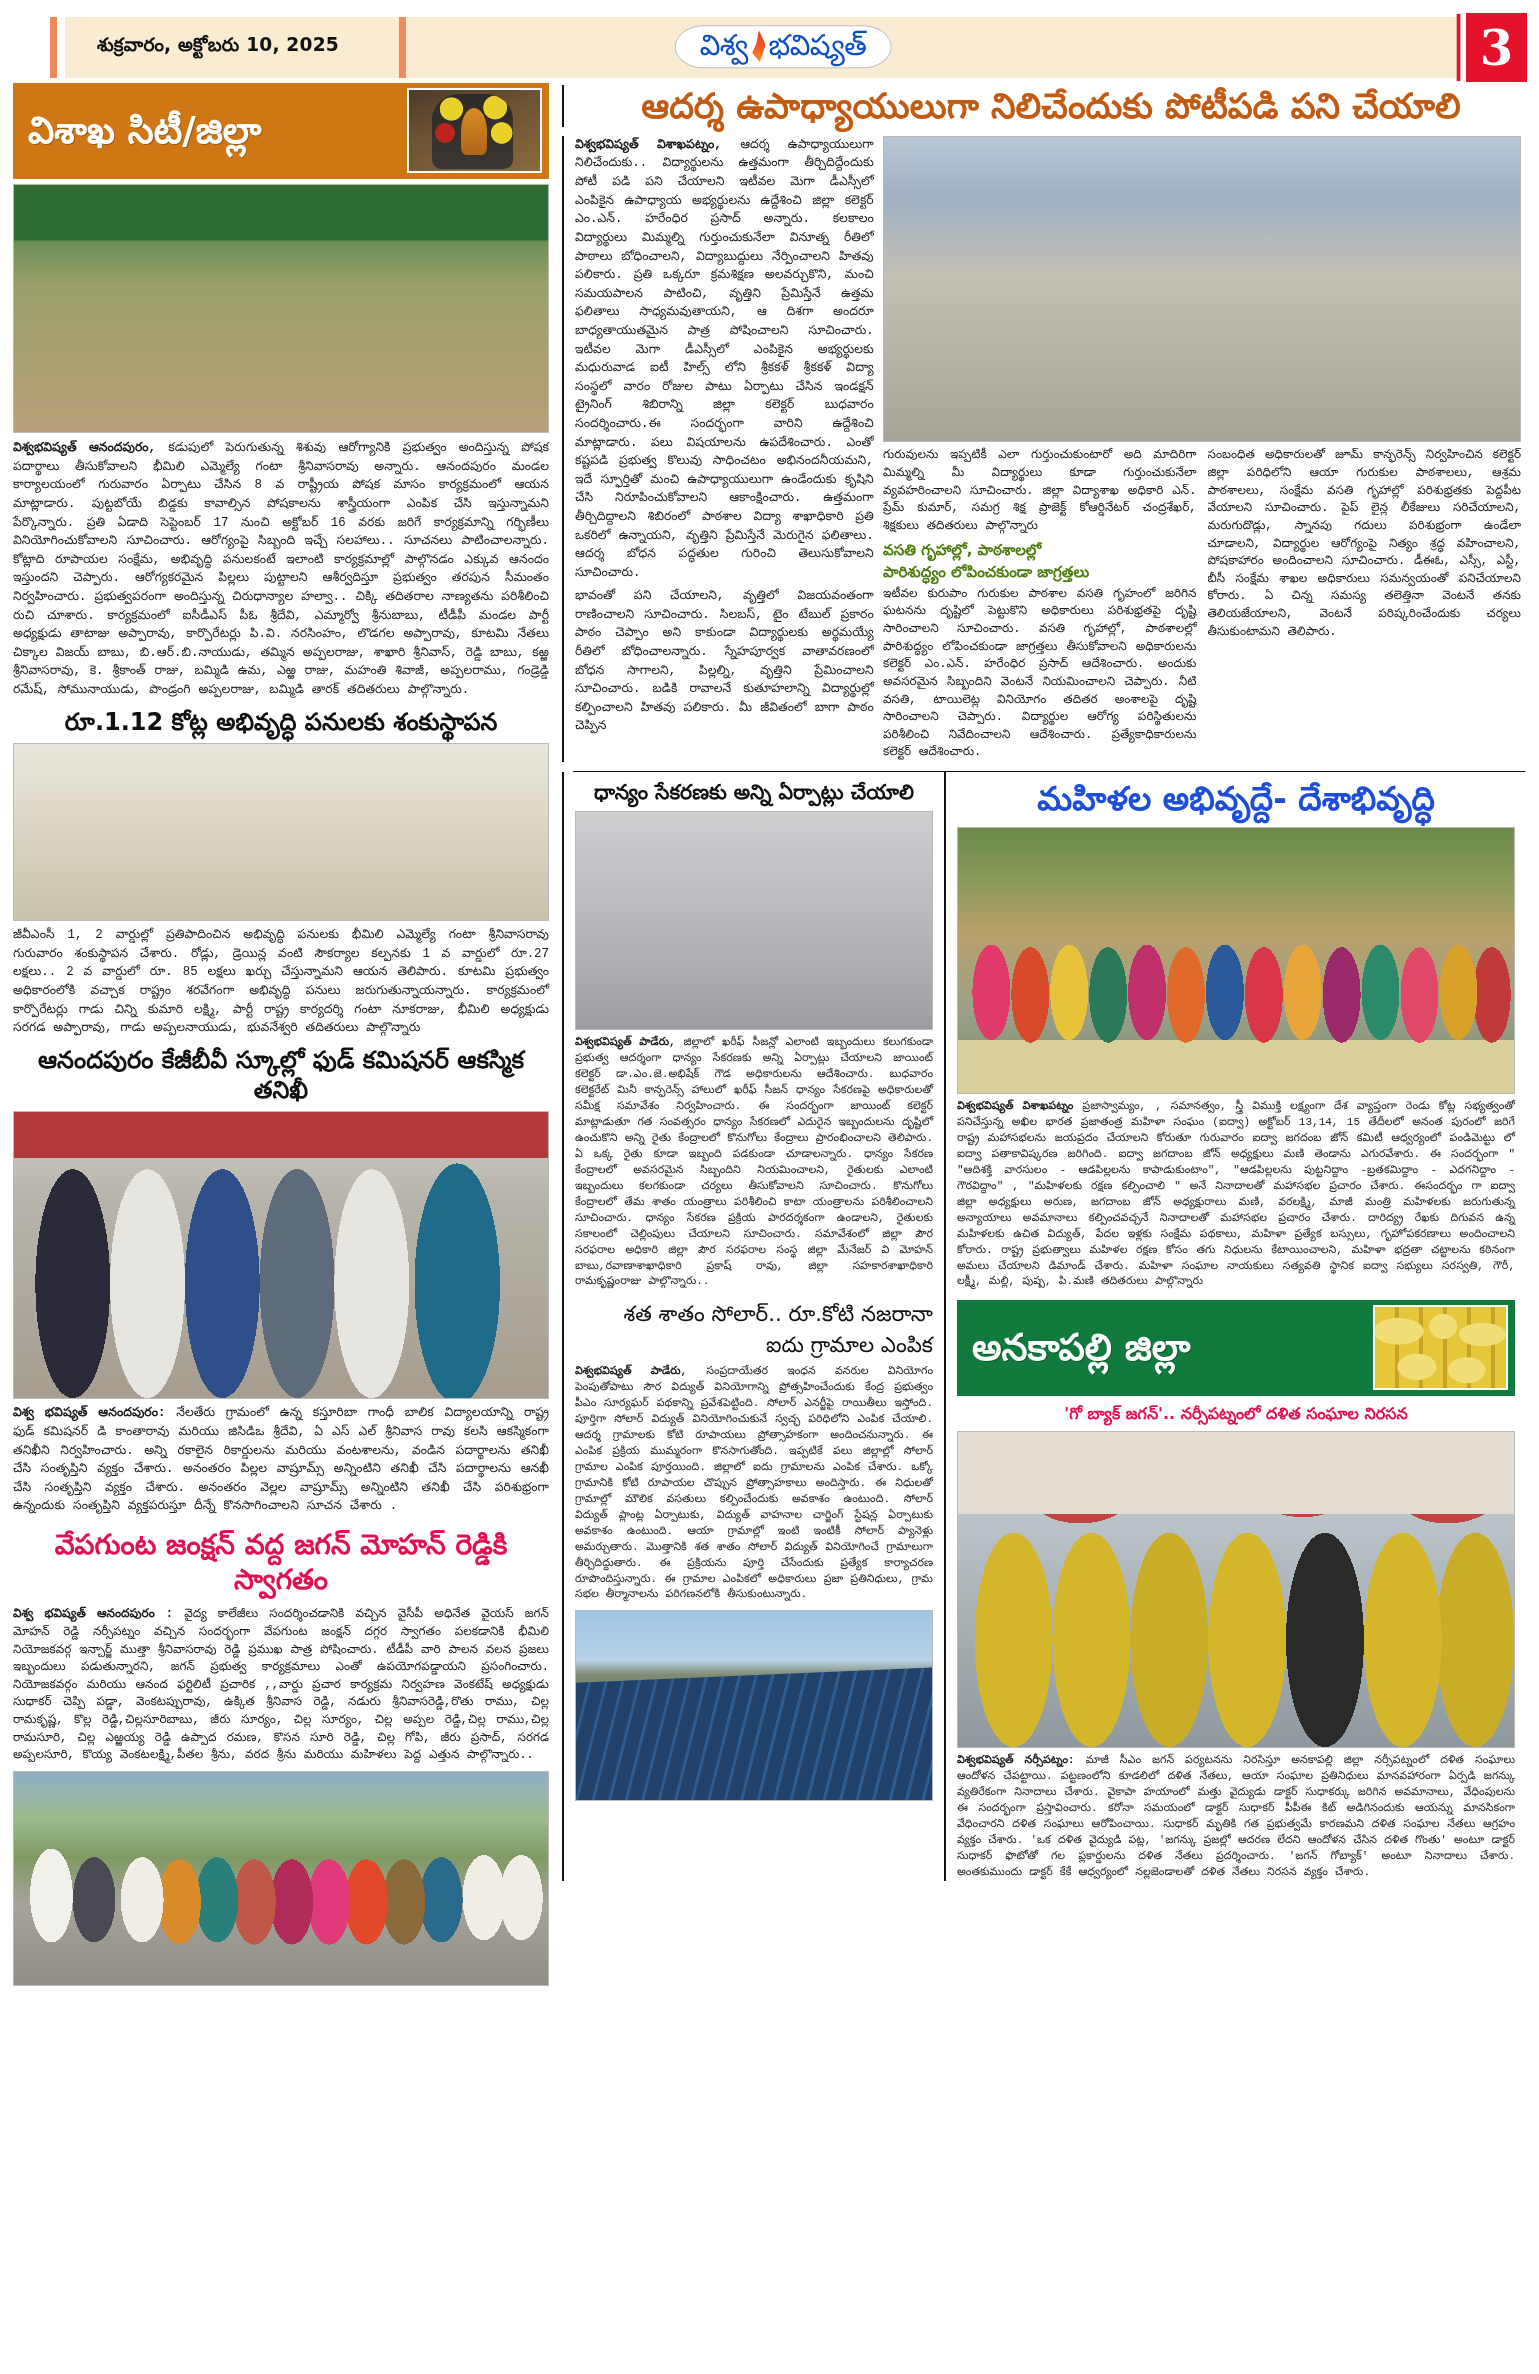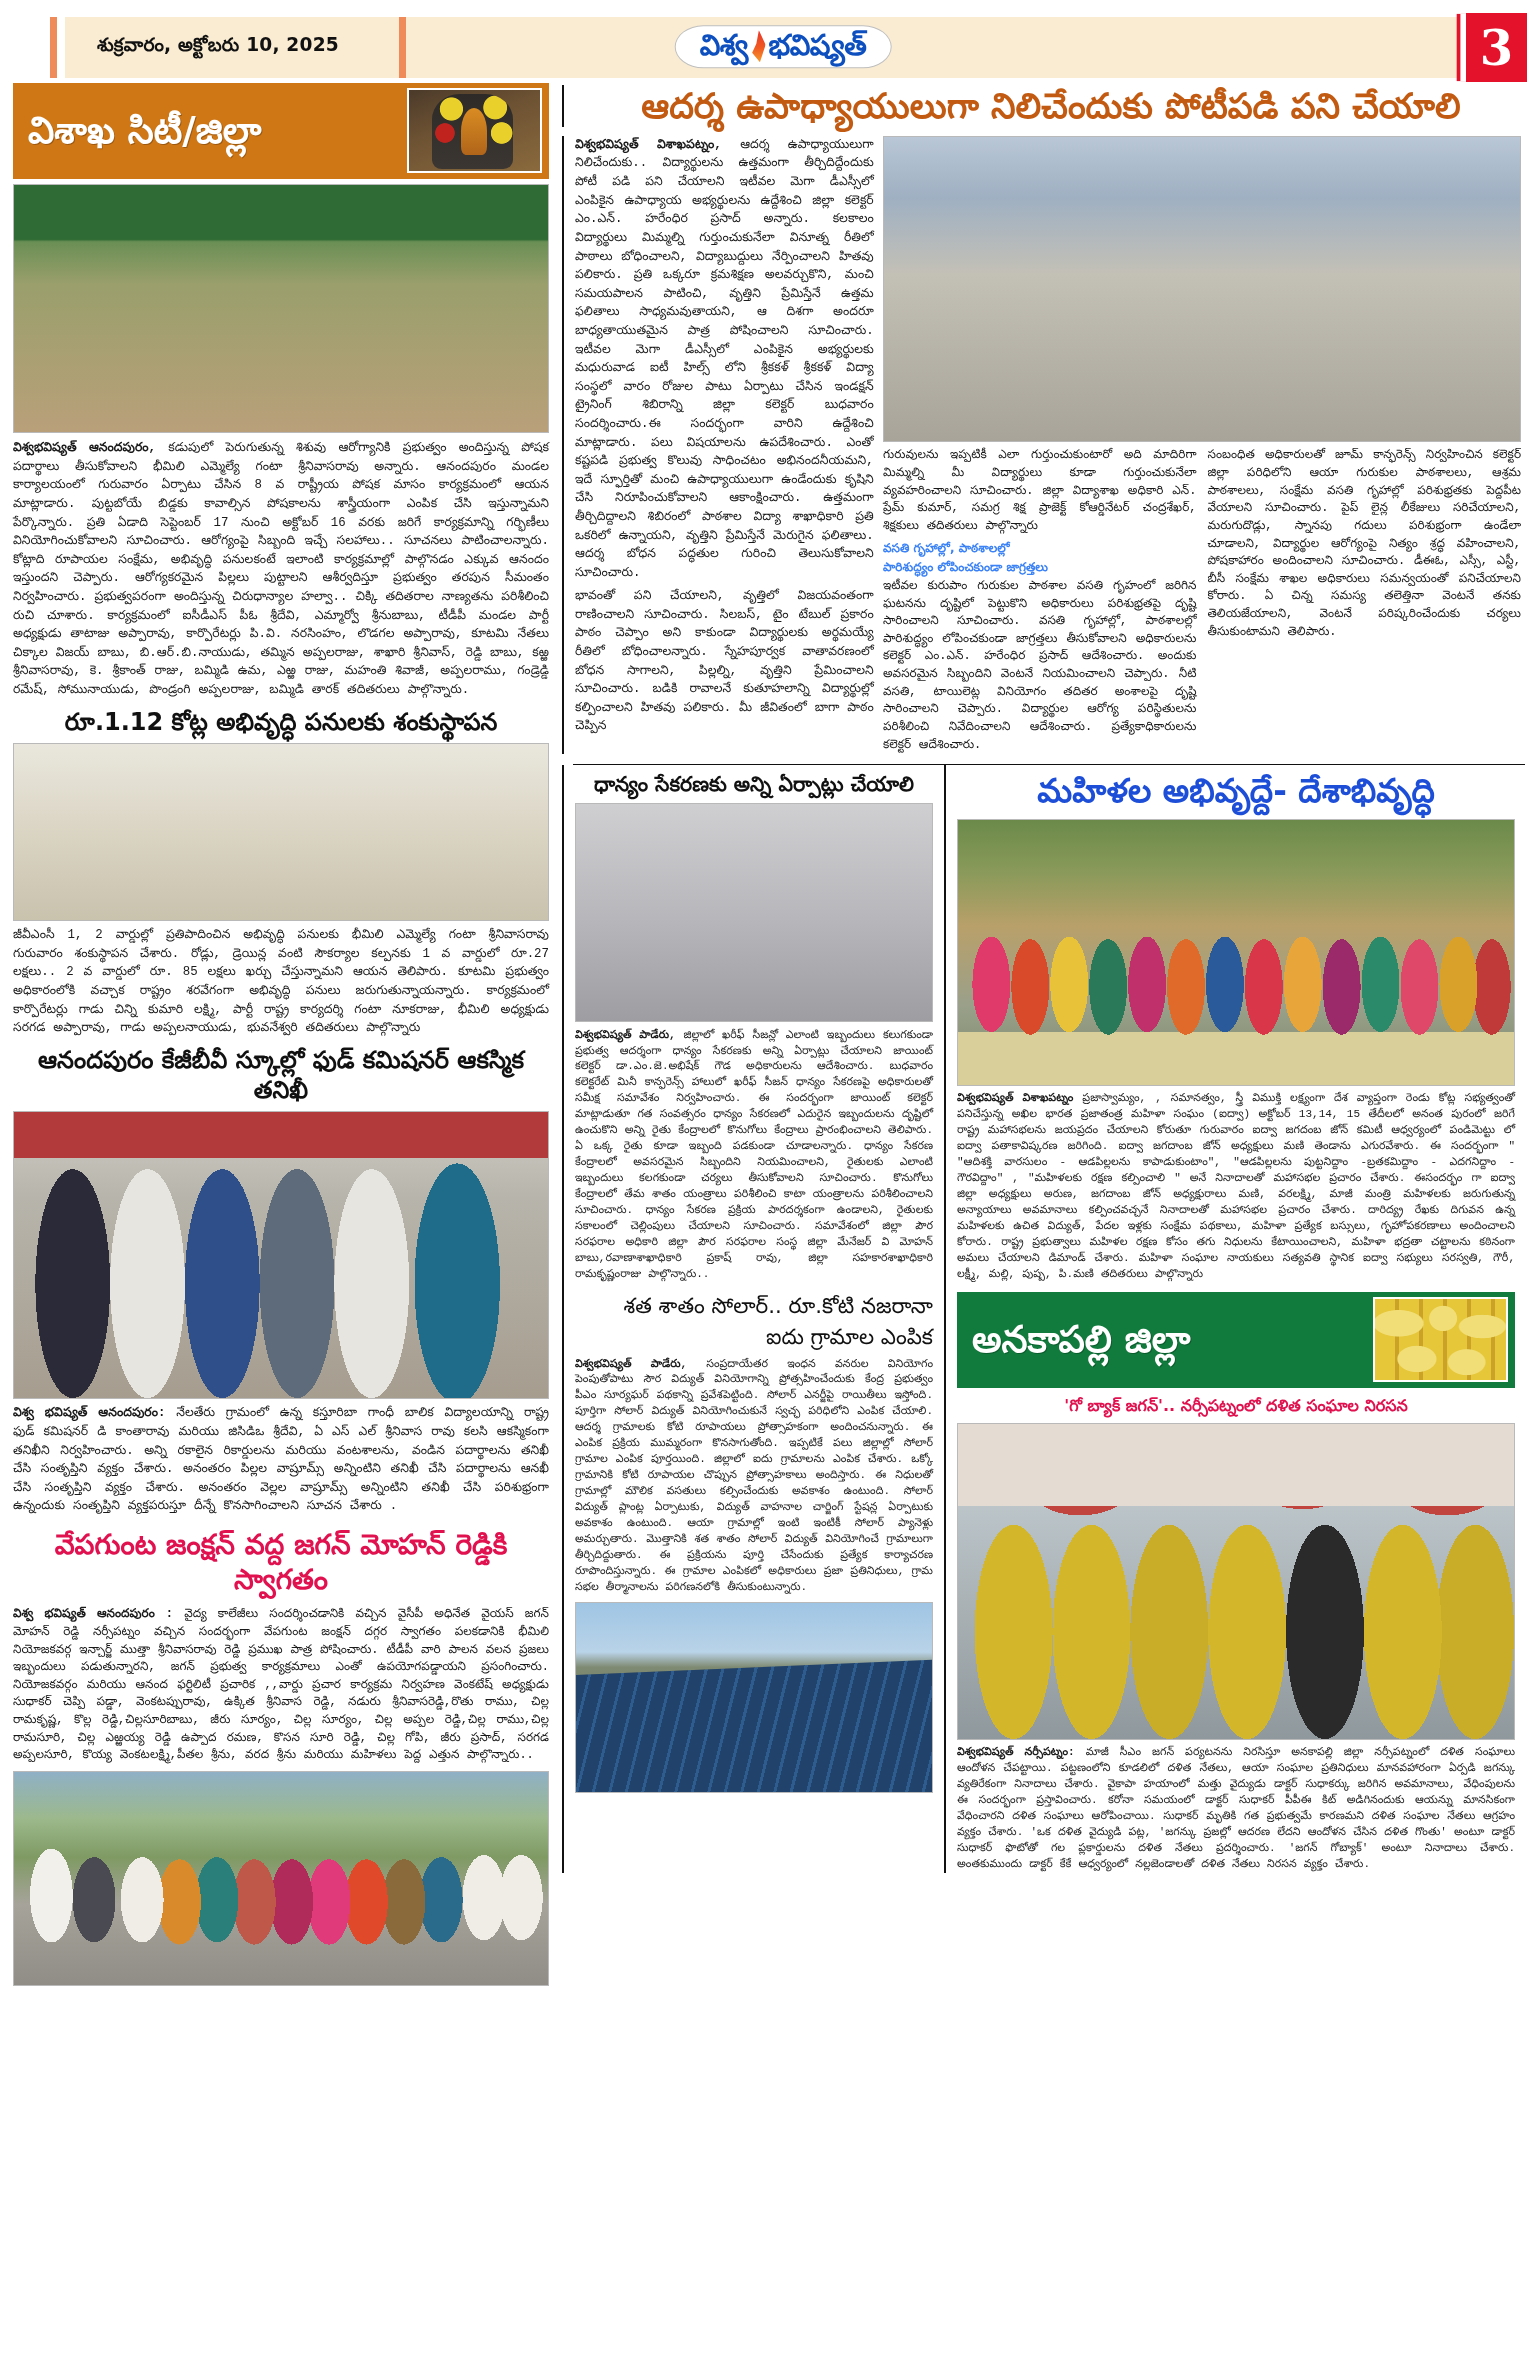--- a/index.html
+++ b/index.html
@@ -44,21 +44,21 @@
   .logo-wrap {
     position:absolute; left:50%; top:50%;
     transform:translate(-50%,-50%);
     background:#fff;
     border:1.9px solid #bfbfbf;
     border-radius:32px/24px;
     padding:3.7px 24px 5.6px 24px;
     display:flex; align-items:center; gap:1.9px;
   }
   .logo-wrap .lg {
-    font-size:29px; font-weight:700; color:#0d4fbe;
+    font-size:29px; font-weight:400; color:#0d4fbe;
     letter-spacing:-0.5px; line-height:1;
   }
   .logo-flame {
     width:15px; height:32px;
     background:linear-gradient(180deg,#e8372a 0%,#f05a22 55%,#f59b2c 100%);
     clip-path:polygon(55% 0,100% 45%,62% 100%,10% 70%,38% 42%);
     margin:0 0.9px;
   }
   .pageno {
     position:absolute; right:-26px; top:-3.7px;
@@ -158,22 +158,22 @@
     font-size:28px; line-height:1.25;
     text-align:center; margin:11px 0 9.3px;
   }
   .hl-red.sm { font-size:16px; margin:8.3px 0 6.5px; }
   .hl-blue {
     color:#1d4ed8; font-weight:900;
     font-size:33px; line-height:1.25;
     text-align:center; margin:5.6px 0 7.4px;
   }
   .sub-bold {
-    color:#3b82f6; font-weight:900;
-    font-size:12px; line-height:1.3;
+    color:#4d7c0f; font-weight:900;
+    font-size:15px; line-height:1.3;
     margin:5.6px 0 2.8px;
   }
   .hl-two {
     color:#111; font-weight:400;
     font-size:21.3px; line-height:1.3;
     text-align:right; margin:9.3px 0 5.6px;
   }
 
   
   .body-text {

